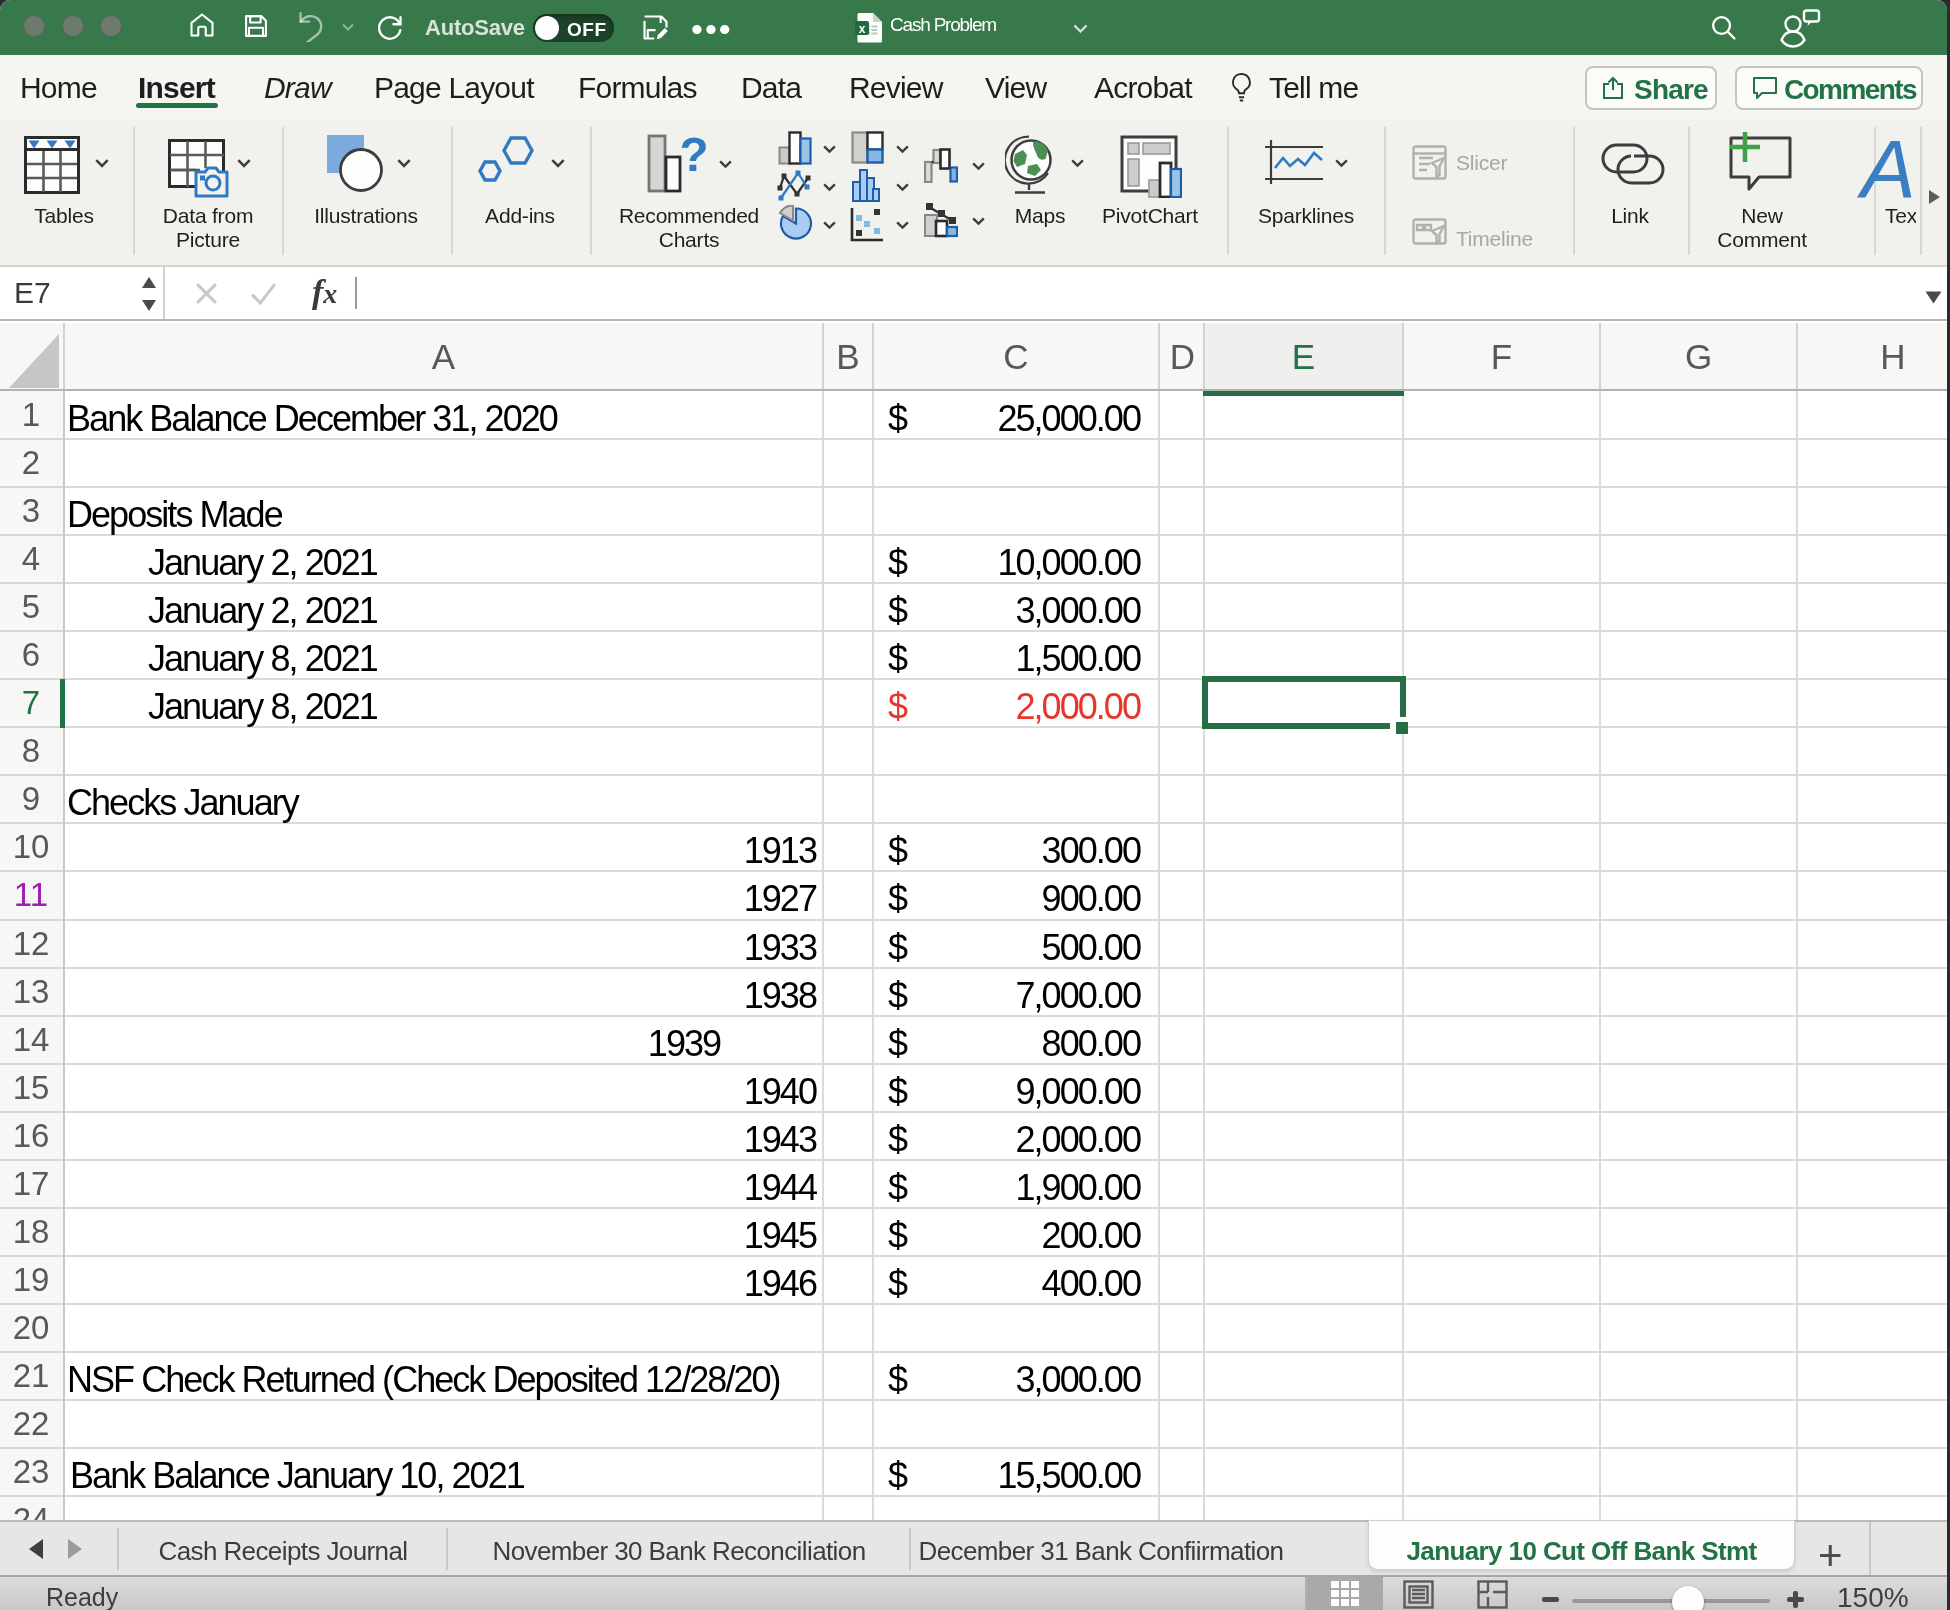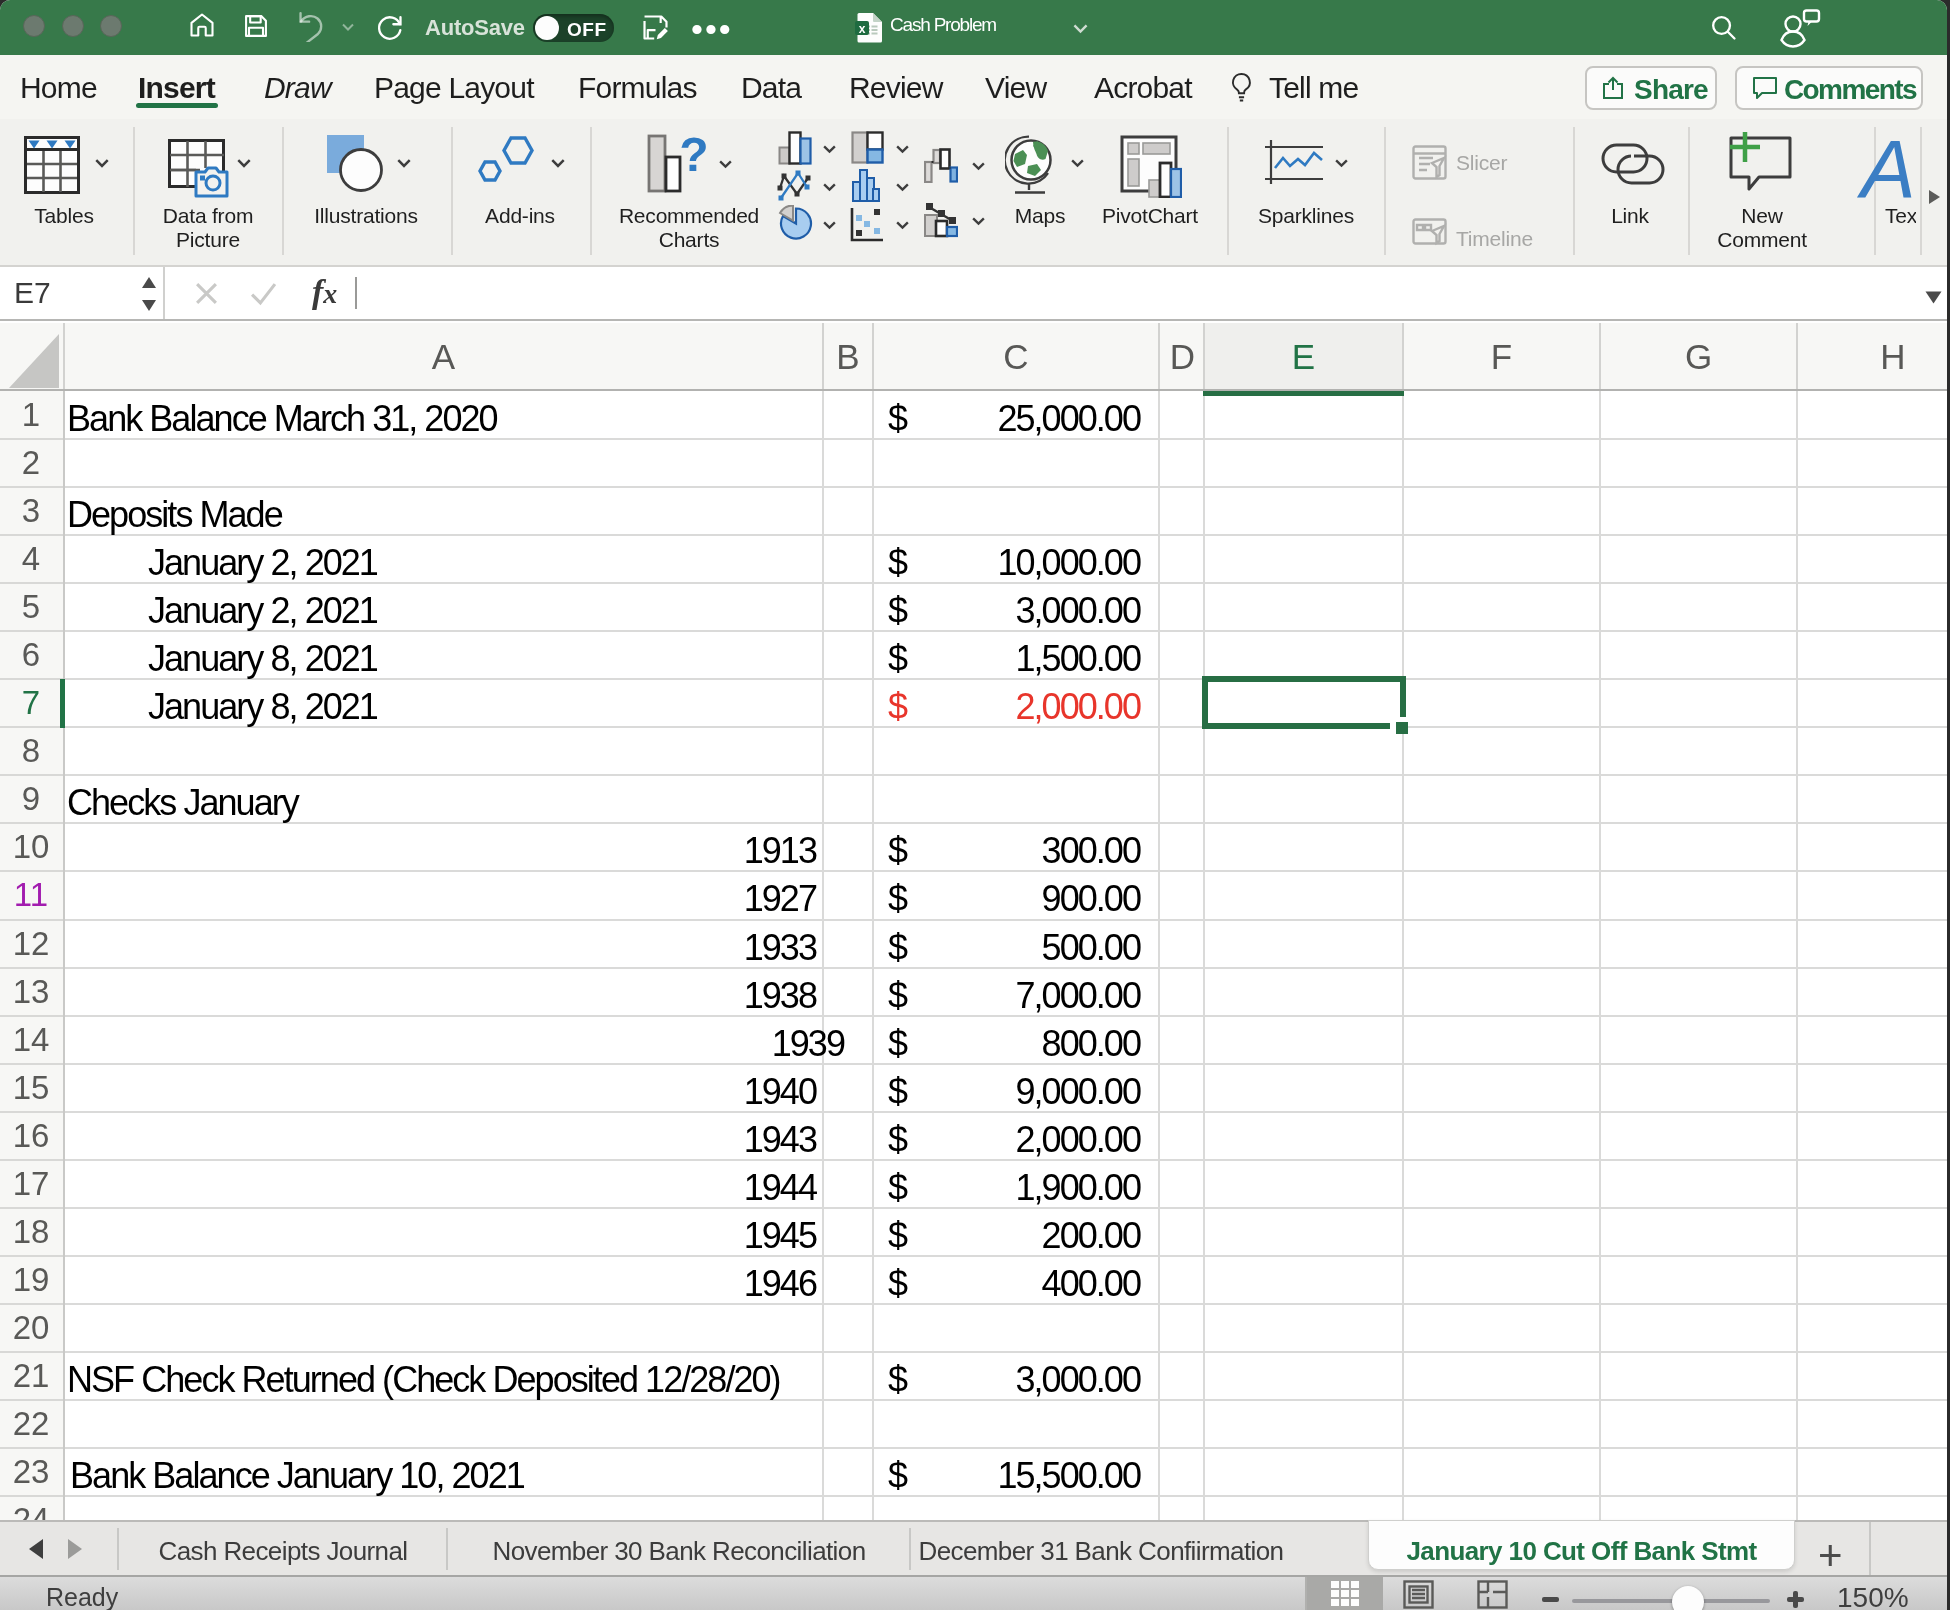--- a/index.html
+++ b/index.html
@@ -487,34 +487,34 @@
     <div class="rownum" style="top:721px;height:48px;line-height:48px;color:#595957;">16</div>
     <div class="rownum" style="top:769px;height:48px;line-height:48px;color:#595957;">17</div>
     <div class="rownum" style="top:817px;height:48px;line-height:48px;color:#595957;">18</div>
     <div class="rownum" style="top:865px;height:48px;line-height:48px;color:#595957;">19</div>
     <div class="rownum" style="top:913px;height:48px;line-height:48px;color:#595957;">20</div>
     <div class="rownum" style="top:961px;height:48px;line-height:48px;color:#595957;">21</div>
     <div class="rownum" style="top:1009px;height:48px;line-height:48px;color:#595957;">22</div>
     <div class="rownum" style="top:1057px;height:48px;line-height:48px;color:#595957;">23</div>
     <div class="rownum" style="top:1105px;height:24px;line-height:48px;overflow:hidden;color:#595957;">24</div>
     <div class="abs" style="left:60px;top:288px;width:5px;height:49px;background:#217346;"></div>
-    <div class="cell" style="left:67px;top:0px;height:48px;line-height:56px;">Bank Balance March 31, 2020</div>
+    <div class="cell" style="left:67px;top:0px;height:48px;line-height:56px;">Bank Balance December 31, 2020</div>
     <div class="cell" style="left:67px;top:96px;height:48px;line-height:56px;">Deposits Made</div>
     <div class="cell" style="left:148px;top:144px;height:48px;line-height:56px;">January 2, 2021</div>
     <div class="cell" style="left:148px;top:192px;height:48px;line-height:56px;">January 2, 2021</div>
     <div class="cell" style="left:148px;top:240px;height:48px;line-height:56px;">January 8, 2021</div>
     <div class="cell" style="left:148px;top:288px;height:48px;line-height:56px;">January 8, 2021</div>
     <div class="cell" style="left:67px;top:384px;height:48px;line-height:56px;">Checks January</div>
     <div class="cell" style="left:67px;top:961px;height:48px;line-height:56px;">NSF Check Returned (Check Deposited 12/28/20)</div>
     <div class="cell" style="left:70px;top:1057px;height:48px;line-height:56px;">Bank Balance January 10, 2021</div>
     <div class="cell" style="left:616px;top:432px;width:200px;height:48px;line-height:56px;text-align:right;">1913</div>
     <div class="cell" style="left:616px;top:480px;width:200px;height:48px;line-height:56px;text-align:right;">1927</div>
     <div class="cell" style="left:616px;top:529px;width:200px;height:48px;line-height:56px;text-align:right;">1933</div>
     <div class="cell" style="left:616px;top:577px;width:200px;height:48px;line-height:56px;text-align:right;">1938</div>
-    <div class="cell" style="left:644px;top:625px;width:200px;height:48px;line-height:56px;text-align:right;">1939</div>
+    <div class="cell" style="left:584px;top:625px;width:200px;height:48px;line-height:56px;text-align:center;">1939</div>
     <div class="cell" style="left:616px;top:673px;width:200px;height:48px;line-height:56px;text-align:right;">1940</div>
     <div class="cell" style="left:616px;top:721px;width:200px;height:48px;line-height:56px;text-align:right;">1943</div>
     <div class="cell" style="left:616px;top:769px;width:200px;height:48px;line-height:56px;text-align:right;">1944</div>
     <div class="cell" style="left:616px;top:817px;width:200px;height:48px;line-height:56px;text-align:right;">1945</div>
     <div class="cell" style="left:616px;top:865px;width:200px;height:48px;line-height:56px;text-align:right;">1946</div>
     <div class="cell" style="left:888px;top:0px;height:48px;line-height:56px;">$</div>
     <div class="cell" style="left:940px;top:0px;width:200px;height:48px;line-height:56px;text-align:right;">25,000.00</div>
     <div class="cell" style="left:888px;top:144px;height:48px;line-height:56px;">$</div>
     <div class="cell" style="left:940px;top:144px;width:200px;height:48px;line-height:56px;text-align:right;">10,000.00</div>
     <div class="cell" style="left:888px;top:192px;height:48px;line-height:56px;">$</div>

